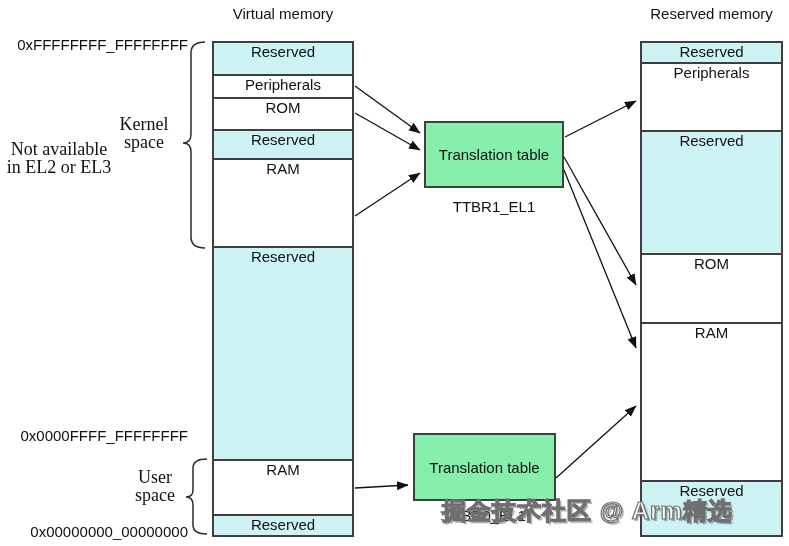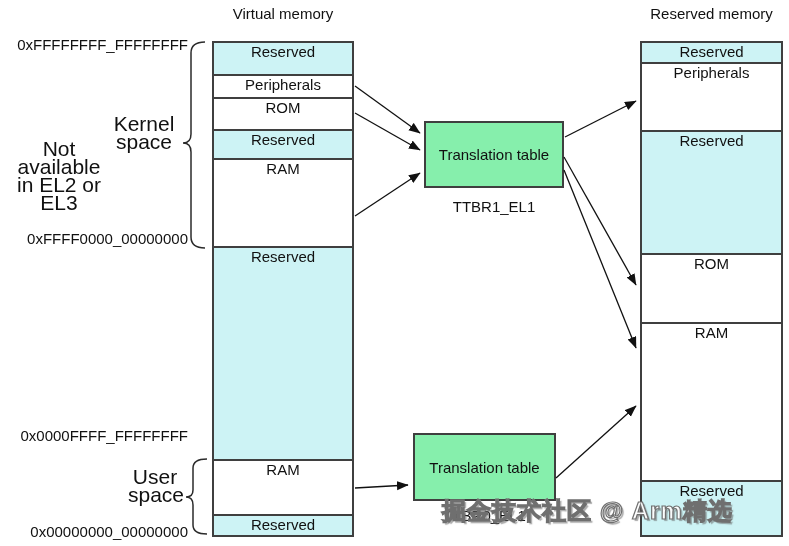--- a/index.html
+++ b/index.html
@@ -23,21 +23,21 @@
     display:flex;justify-content:center;
     box-sizing:border-box;border-bottom:2px solid var(--border);
     font-size:15px;background:var(--segment-fill);
   }
   .seg:last-child{border-bottom:none;}
   .seg.reserved{background:var(--reserved-fill);}
   .addr{
     position:absolute;right:601px;font-size:15px;white-space:nowrap;text-align:right;
   }
   .sidelabel{
-    position:absolute;font-size:21px;line-height:18px;text-align:center;white-space:pre-line;
+    position:absolute;font-size:18px;line-height:18px;text-align:center;white-space:pre-line;font-family:Liberation Serif, serif;
   }
   .ttbox{
     position:absolute;border:2px solid var(--border);background:#86efac;
     display:flex;align-items:center;justify-content:center;font-size:15px;
   }
   .ttreg{
     position:absolute;font-size:15px;text-align:center;white-space:nowrap;
   }
   #overlay{position:absolute;left:0;top:0;pointer-events:none;}
   .wm-main{
@@ -104,21 +104,20 @@
       </div>
     <div class="seg" style="height:158px;">
       <span>RAM</span>
       </div>
     <div class="seg reserved" style="height:53px;">
       <span>Reserved</span>
       </div>
   </div>
 
   <div class="addr" style="top:36px;">0xFFFFFFFF_FFFFFFFF</div>
-  <div class="addr" style="top:230px;">0xFFFF0000_00000000</div>
   <div class="addr" style="top:427px;">0x0000FFFF_FFFFFFFF</div>
   <div class="addr" style="top:523px;">0x00000000_00000000</div>
 
   <div class="sidelabel" style="left:108px;top:115px;width:72px;">Kernel
 space</div>
   <div class="sidelabel" style="left:6px;top:140px;width:106px;">Not available
 in EL2 or EL3</div>
   <div class="sidelabel" style="left:128px;top:468px;width:54px;">User
 space</div>
 

